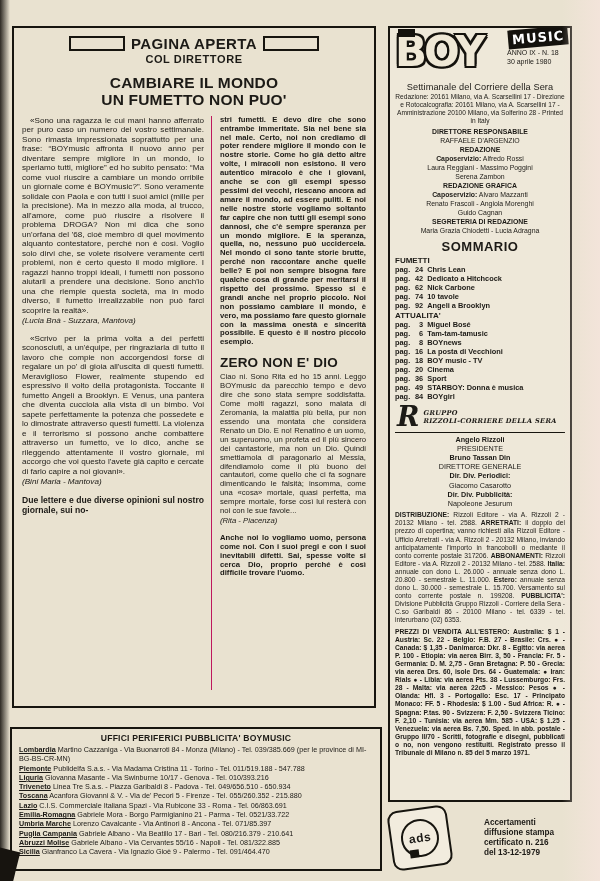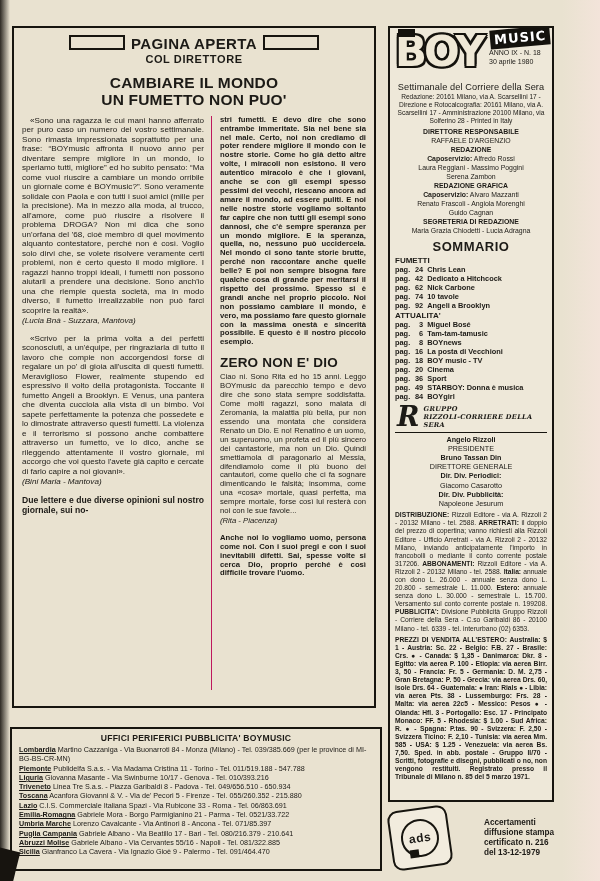--- a/index.html
+++ b/index.html
@@ -13,36 +13,36 @@
   .scan-left{position:absolute;left:0;top:0;width:10px;height:881px;
     background:linear-gradient(to right,rgba(25,22,17,.9),rgba(25,22,17,0));z-index:5;}
   .scan-corner{position:absolute;left:0;bottom:0;width:26px;height:40px;background:#17140f;
     transform:rotate(14deg) translate(-8px,10px);z-index:5;}
   .scan-right{position:absolute;right:0;top:0;width:38px;height:881px;
     background:linear-gradient(to left,#f3e4da,rgba(243,228,218,0));z-index:4;}
 
   
   .letters-box{position:absolute;left:12px;top:26px;width:364px;height:682px;
     border:2px solid #17150f;box-sizing:border-box;padding:5px 8px 4px 8px;overflow:hidden;}
-  .pa-header{display:flex;align-items:flex-start;justify-content:center;gap:6px;margin-top:2px;}
+  .pa-header{display:flex;align-items:center;justify-content:center;gap:6px;margin-top:2px;}
   .pa-tab{width:52px;height:11px;border:2px solid #17150f;background:transparent;flex:0 0 auto;}
   .pa-title{font-size:15px;font-weight:800;letter-spacing:.4px;white-space:nowrap;}
   .pa-sub{text-align:center;font-size:11px;font-weight:800;letter-spacing:.6px;margin-top:1px;}
   .art-title{text-align:center;font-weight:800;font-size:15.5px;line-height:1.12;margin:9px 0 7px 0;letter-spacing:.2px;}
   .cols{display:flex;align-items:stretch;height:574px;overflow:hidden;}
   .col1{width:182px;flex:0 0 auto;padding-right:7px;font-size:8.1px;line-height:9.5px;text-align:justify;}
   .col2{flex:1;border-left:1px solid #be185d;padding-left:8px;font-size:7.7px;line-height:8.9px;text-align:justify;overflow:hidden;}
   .letter{text-indent:8px;}
   .sig{font-style:italic;margin:1px 0 8px 0;text-align:left;}
   .bold-reply{font-weight:700;}
   .intro-bold{font-weight:700;margin-top:6px;font-size:8.6px;line-height:10px;}
   .zero-title{font-weight:800;font-size:13.5px;letter-spacing:.2px;margin:9px 0 3px 0;text-align:left;line-height:1.05;}
 
   
-  .right-box{position:absolute;left:388px;top:26px;width:166px;height:776px;
+  .right-box{position:absolute;left:388px;top:26px;width:184px;height:776px;
     border:2px solid #17150f;box-sizing:border-box;padding:4px 5px;overflow:hidden;background:rgba(255,252,242,.25);}
   .logo-wrap{position:relative;height:47px;}
   .boy-text{font-size:42px;font-weight:900;letter-spacing:-3px;line-height:40px;color:#efe8d6;
     text-shadow:-2px -2px 0 #14120d,2px -2px 0 #14120d,-2px 2px 0 #14120d,2px 2px 0 #14120d,
       -2px 0 0 #14120d,2px 0 0 #14120d,0 -2px 0 #14120d,0 2px 0 #14120d;
     font-family:"DejaVu Sans", sans-serif;}
   .boy-badge{position:absolute;left:3px;top:-3px;width:17px;height:8px;background:#14120d;}
   .music-box{position:absolute;right:-3px;top:-4px;background:#14120d;color:#fff;
     font-weight:900;font-size:13px;letter-spacing:1px;padding:2px 4px;transform:rotate(-5deg);
     font-family:"DejaVu Sans", sans-serif;}

